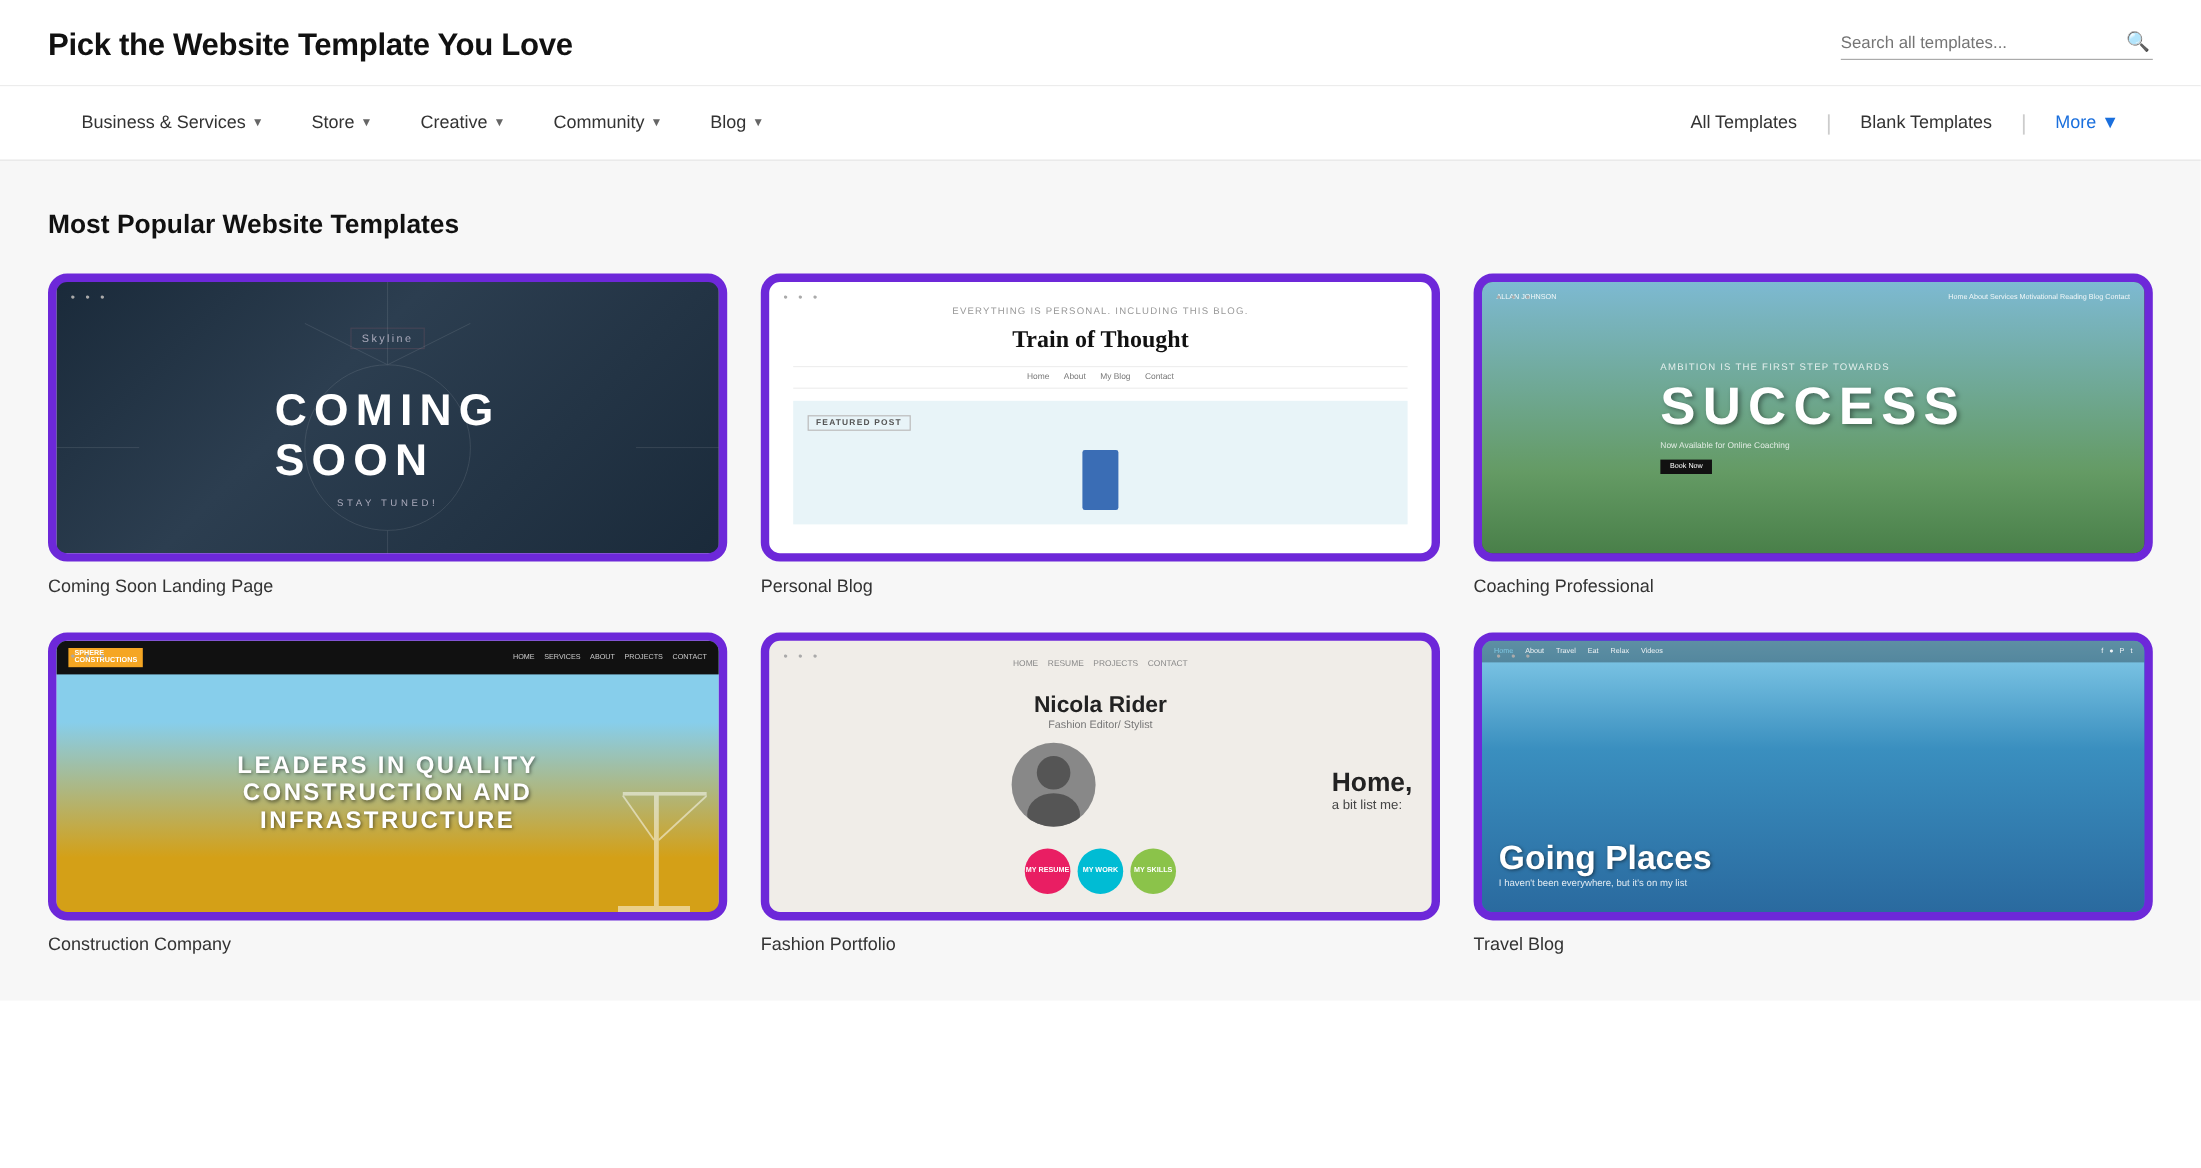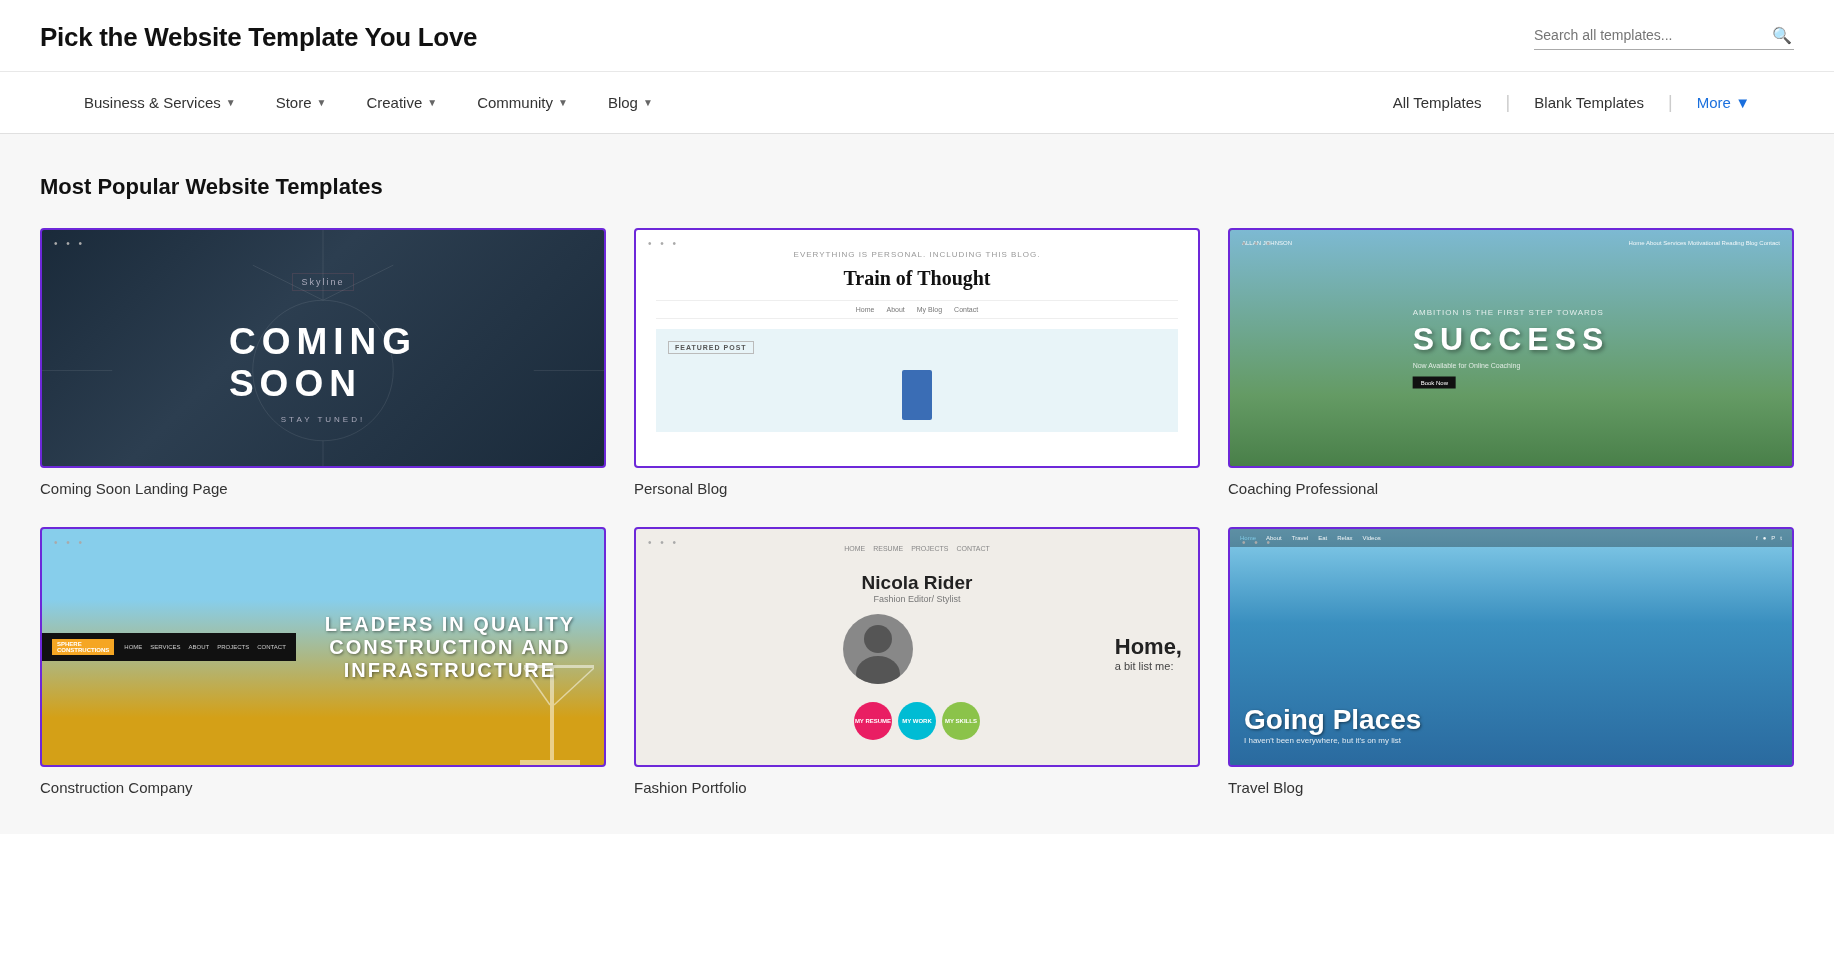--- a/index.html
+++ b/index.html
@@ -37,21 +37,21 @@
     }
     .search-icon {
       font-size: 16px;
       color: #555;
     }
 
     
     .nav {
       display: flex;
       align-items: center;
-      padding: 0 64px;
+      padding: 0 48px;
       border-bottom: 1px solid #e0e0e0;
       background: #fff;
     }
     .nav-left {
       display: flex;
       align-items: center;
       gap: 0;
       flex: 1;
     }
     .nav-item {
@@ -104,25 +104,25 @@
       display: grid;
       grid-template-columns: repeat(3, 1fr);
       gap: 30px 28px;
     }
     .template-card {
       cursor: pointer;
     }
     .template-thumb {
       width: 100%;
       height: 240px;
-      border-radius: 4px;
+      border-radius: 16px;
       overflow: hidden;
       position: relative;
       background: #ddd;
-      border: 2px solid #6d28d9;
+      border: 7px solid #6d28d9;
     }
     .template-thumb::before {
       content: '• • •';
       position: absolute;
       top: 8px;
       left: 12px;
       font-size: 10px;
       color: #aaa;
       letter-spacing: 3px;
       z-index: 2;
@@ -246,21 +246,21 @@
       text-align: left;
       color: #fff;
     }
     .thumb-success .success-label {
       font-size: 8px;
       letter-spacing: 1px;
       color: rgba(255,255,255,0.8);
       margin-bottom: 4px;
     }
     .thumb-success .success-title {
-      font-size: 32px;
+      font-size: 44px;
       font-weight: 900;
       letter-spacing: 6px;
       color: #fff;
       text-shadow: 2px 2px 4px rgba(0,0,0,0.4);
     }
     .thumb-success .success-sub {
       font-size: 7px;
       color: rgba(255,255,255,0.8);
       margin-top: 4px;
     }
@@ -283,21 +283,21 @@
     .thumb-success .nav-bar span {
       font-size: 6px;
       color: rgba(255,255,255,0.9);
     }
 
     .thumb-construction {
       background: linear-gradient(to bottom, #87ceeb 30%, #d4a017 80%);
       position: relative;
       overflow: hidden;
       display: flex;
-      align-items: center;
+      flex-direction: column;
     }
     .thumb-construction .const-nav {
       background: #111;
       display: flex;
       align-items: center;
       padding: 6px 10px;
       gap: 10px;
     }
     .thumb-construction .const-logo {
       background: #f5a623;

